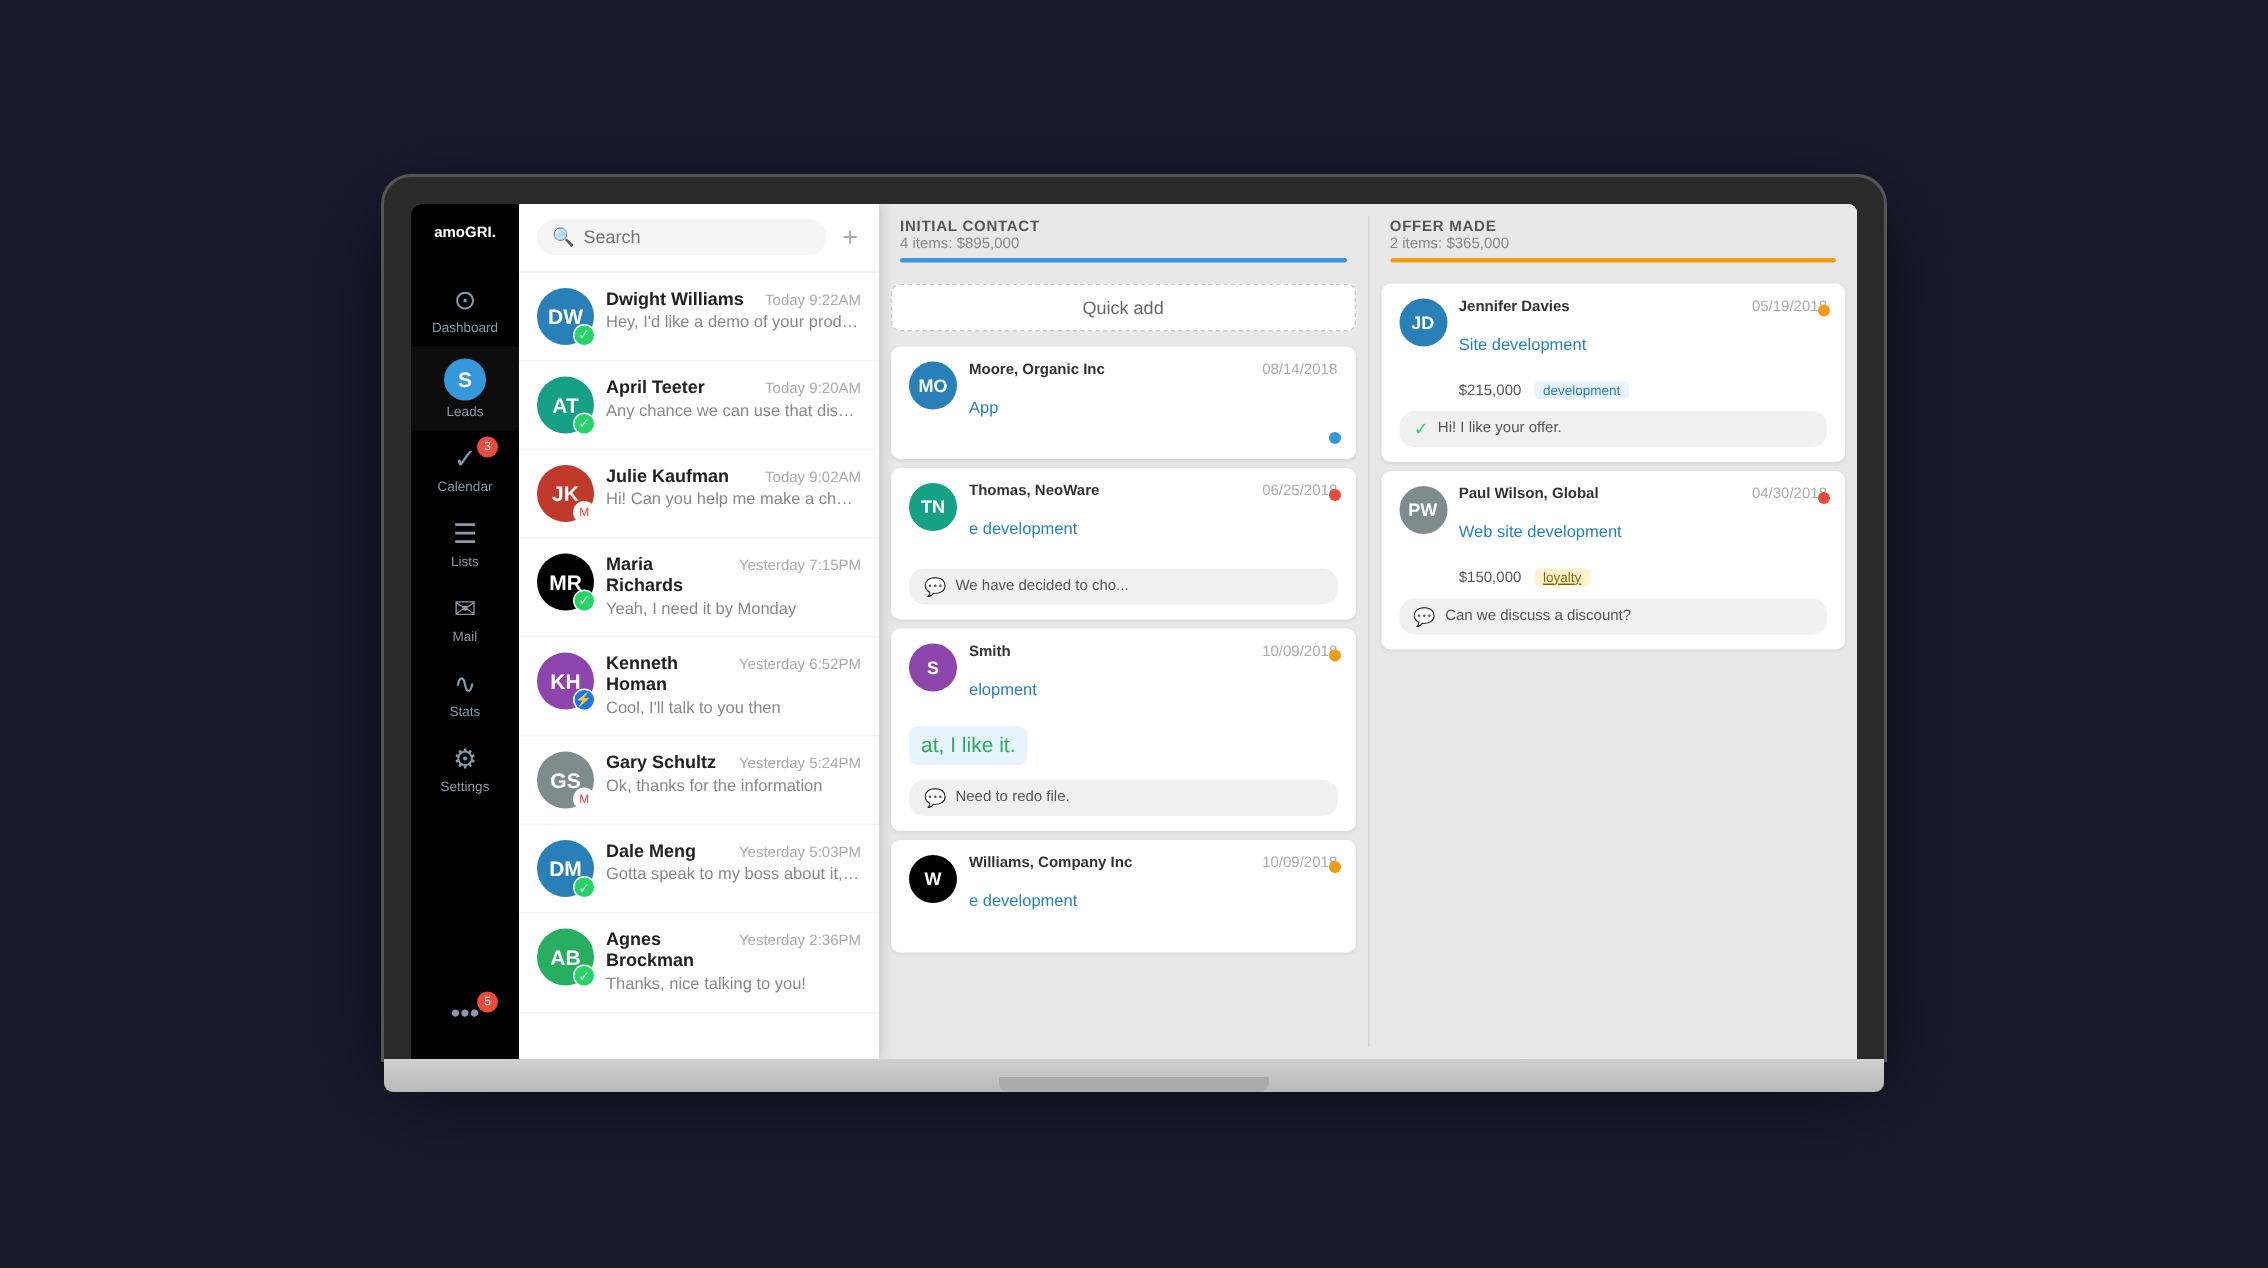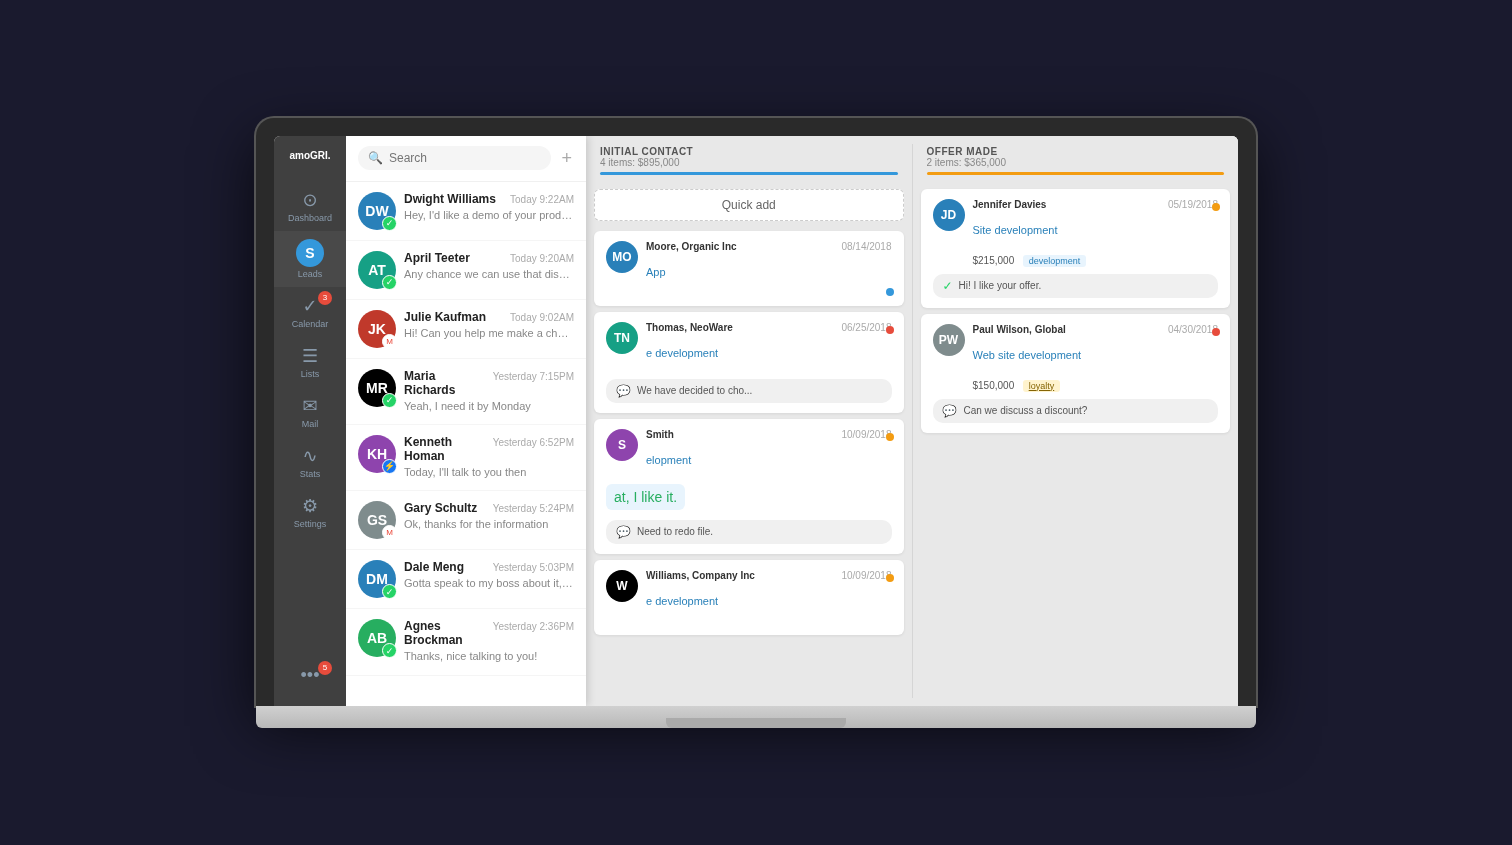--- a/index.html
+++ b/index.html
@@ -54,21 +54,21 @@
     
     .app-container {
       display: flex;
       width: 100%;
       height: 100%;
     }
 
     
     .sidebar {
       width: 72px;
-      background: #404040;
+      background: #000000;
       display: flex;
       flex-direction: column;
       align-items: center;
       padding: 10px 0;
       flex-shrink: 0;
       z-index: 10;
     }
 
     .sidebar-logo {
       color: white;
@@ -559,21 +559,21 @@
             <div class="message-item">
               <div class="avatar-wrap">
                 <div class="avatar av-purple">KH</div>
                 <div class="avatar-badge badge-msg" style="font-size:9px;">⚡</div>
               </div>
               <div class="message-content">
                 <div class="message-top">
                   <span class="message-name">Kenneth Homan</span>
                   <span class="message-time">Yesterday 6:52PM</span>
                 </div>
-                <div class="message-preview">Today, I'll talk to you then</div>
+                <div class="message-preview">Cool, I'll talk to you then</div>
               </div>
             </div>
 
             <div class="message-item">
               <div class="avatar-wrap">
                 <div class="avatar av-gray">GS</div>
                 <div class="avatar-badge badge-gmail" style="font-size:8px; color:#ea4335;">M</div>
               </div>
               <div class="message-content">
                 <div class="message-top">

